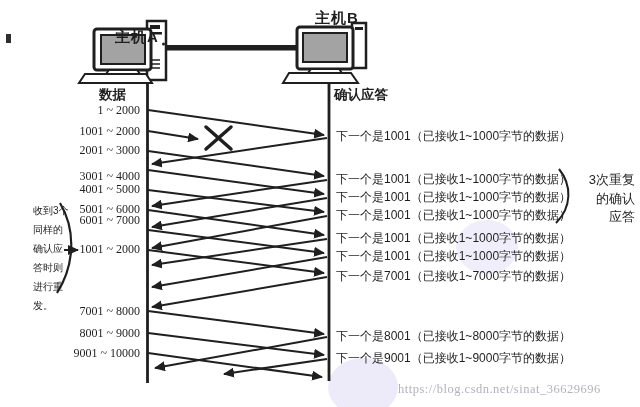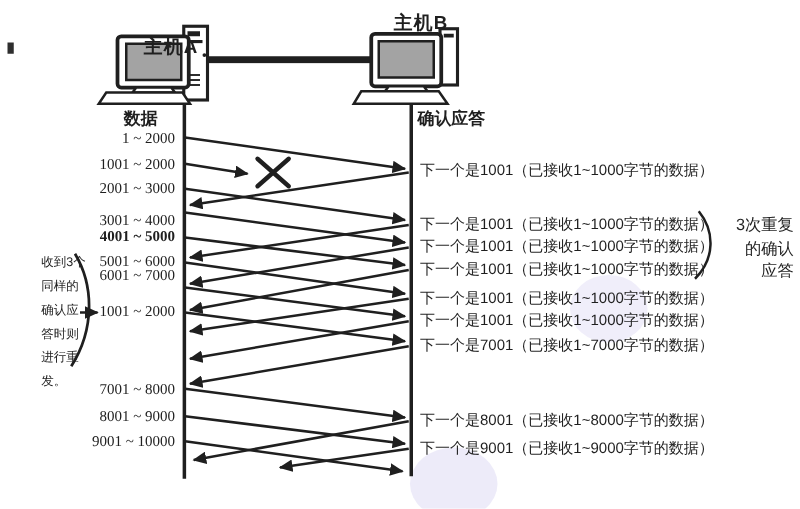--- a/index.html
+++ b/index.html
@@ -117,21 +117,21 @@
   <div class="abs host-label" style="left:315px;top:9px;">主机B</div>
 
   <div class="abs col-header" style="left:99px;top:86px;">数据</div>
   <div class="abs col-header" style="left:334px;top:86px;">确认应答</div>
 
   <div>
       <div class="seq-label" style="top: 102px;">1 ~ 2000</div>
       <div class="seq-label" style="top: 123px;">1001 ~ 2000</div>
       <div class="seq-label" style="top: 142px;">2001 ~ 3000</div>
       <div class="seq-label" style="top: 168px;">3001 ~ 4000</div>
-      <div class="seq-label" style="top: 181px; font-weight: bold;">4001 ~ 5000</div>
+      <div class="seq-label" style="top: 181px;">4001 ~ 5000</div>
       <div class="seq-label" style="top: 201px;">5001 ~ 6000</div>
       <div class="seq-label" style="top: 212px;">6001 ~ 7000</div>
       <div class="seq-label" style="top: 241px;">1001 ~ 2000</div>
       <div class="seq-label" style="top: 303px;">7001 ~ 8000</div>
       <div class="seq-label" style="top: 325px;">8001 ~ 9000</div>
       <div class="seq-label" style="top: 345px;">9001 ~ 10000</div>
     </div>
 
   <div>
       <div class="ack-label" style="top: 128px;">下一个是1001（已接收1~1000字节的数据）</div>
@@ -149,14 +149,15 @@
 同样的
 确认应
 答时则
 进行重
 发。</div>
 
   <div class="abs dup-note" style="left:575px;top:171px;width:60px;text-align:right;">3次重复
 的确认
 应答</div>
 
+  <div class="abs watermark-url" style="left:398px;top:382px;color:#b2b1bd;">https://blog.csdn.net/sinat_36629696</div>
 
 </div>
 
 </body></html>

